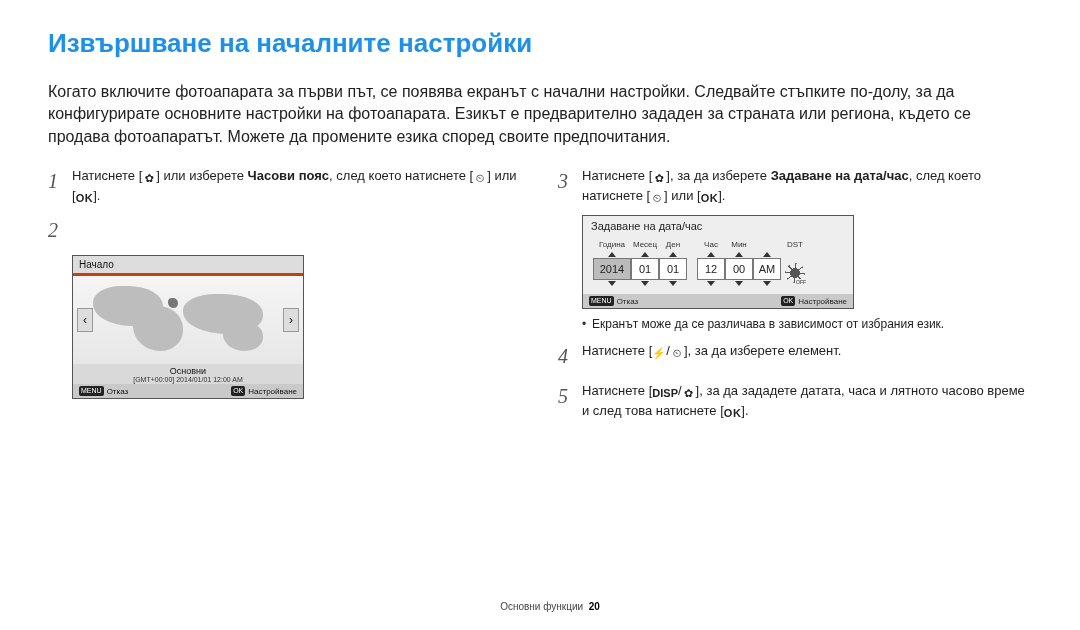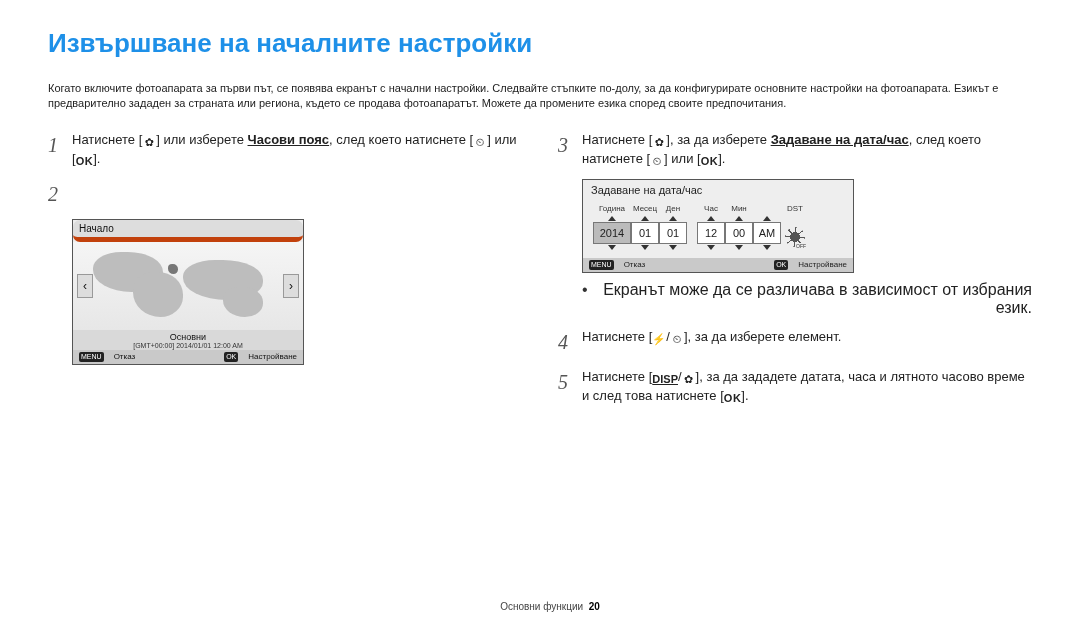--- a/index.html
+++ b/index.html
@@ -15,21 +15,21 @@
     box-sizing: border-box;
     padding: 28px 48px 0 48px;
   }
   h1.title {
     color: #1E90E8;
     font-weight: 700;
     font-size: 26px;
     margin: 0 0 22px 0;
   }
   .intro {
-    font-size: 11px;
+    font-size: 16px;
     line-height: 1.4;
     margin: 8px 0 18px 0;
   }
   .cols {
     display: flex;
     gap: 36px;
   }
   .col {
     flex: 1;
   }
@@ -44,21 +44,21 @@
     font-style: italic;
     font-family: Georgia, "Times New Roman", serif;
     font-size: 20px;
     color: #555;
     width: 24px;
     flex: 0 0 24px;
   }
   .step .body {
     flex: 1;
   }
-  .step .body b { font-weight: 700; text-decoration: underline; }
+  .step .body b { font-weight: 700; }
   .icon-box {
     display: inline-flex;
     align-items: center;
     justify-content: center;
     min-width: 14px;
     height: 14px;
     vertical-align: -2px;
     font-size: 11px;
   }
   .ok-icon { font-weight: 900; letter-spacing: 0.5px; }
@@ -69,22 +69,21 @@
     margin: 6px 0 0 24px;
     border: 1px solid #555;
     background: #eee;
     font-size: 9px;
     color: #111;
   }
   .lcd .lcd-title {
     background: #ddd;
     padding: 3px 6px;
     font-size: 10px;
-    border-bottom: 5px solid #c2410c;
-    border-radius: 7px;
+    border-bottom: 3px solid #c2410c;
   }
   .lcd .mapwrap {
     position: relative;
     height: 88px;
     background: linear-gradient(#f5f5f5,#e7e7e7);
     overflow: hidden;
   }
   .lcd .land {
     position: absolute;
     background: #bdbdbd;
@@ -109,21 +108,21 @@
     background:#d9d9d9;
   }
   .lcd .caption .sub { font-size: 7px; color:#333; display:block; }
   .lcd .footer, .lcd2 .footer {
     display: flex;
     justify-content: space-between;
     padding: 2px 6px;
     background:#c9c9c9;
     font-size: 8px;
   }
-  .lcd .footer span, .lcd2 .footer span { display:flex; align-items:flex-start; gap:10px; }
+  .lcd .footer span, .lcd2 .footer span { display:flex; align-items:center; gap:3px; }
   .lcd .btn, .lcd2 .btn {
     display:inline-block;
     background:#222; color:#fff;
     font-size:7px; padding:0 2px; border-radius:2px;
     line-height:10px;
   }
 
   .lcd2 {
     width: 270px;
     margin: 6px 0 8px 24px;
@@ -178,25 +177,24 @@
     background: radial-gradient(circle at 50% 50%, #555 0 5px, transparent 5px),
       repeating-conic-gradient(#555 0 10deg, transparent 10deg 45deg);
     position:relative;
   }
   .dsticon::after{
     content:"OFF"; position:absolute; bottom:-2px; right:-2px;
     font-size:5px; color:#333; background:#eee; padding:0 1px;
   }
 
   .bullet {
-    font-size: 16px;
+    font-size: 12px;
     margin: 2px 0 10px 24px;
     position: relative;
     padding-left: 10px;
-    text-align: right;
   }
   .bullet::before{
     content:"•"; position:absolute; left:0; top:0; color:#333;
   }
 
   .pgfoot{
     position:absolute;
     bottom:18px; left:10px; width:1080px;
     text-align:center;
     font-size:10px; color:#444;

